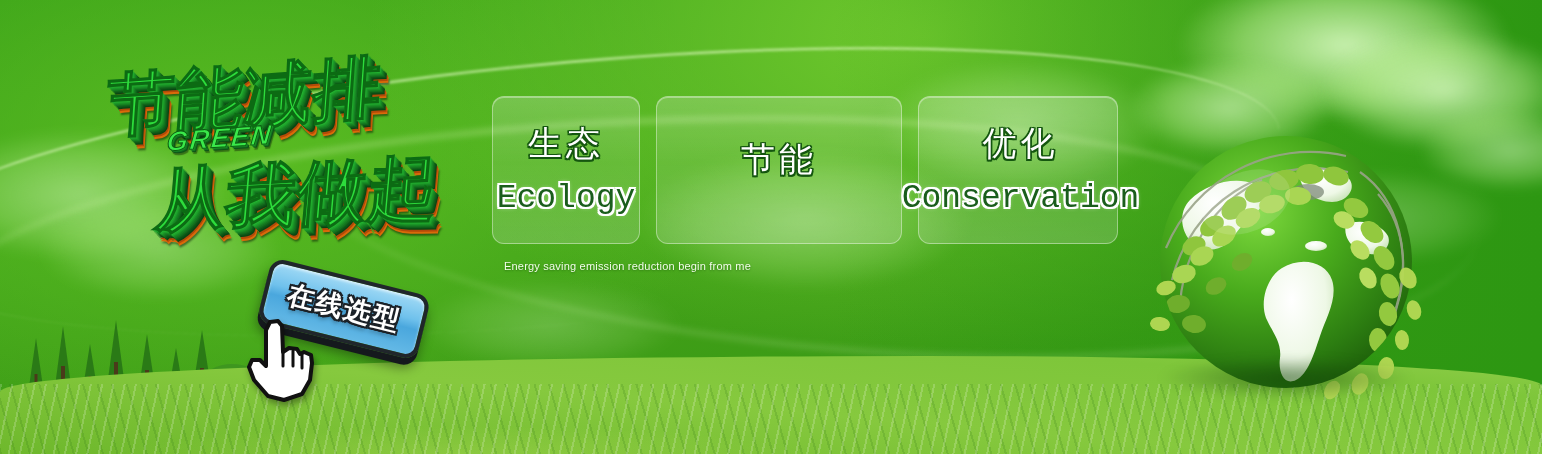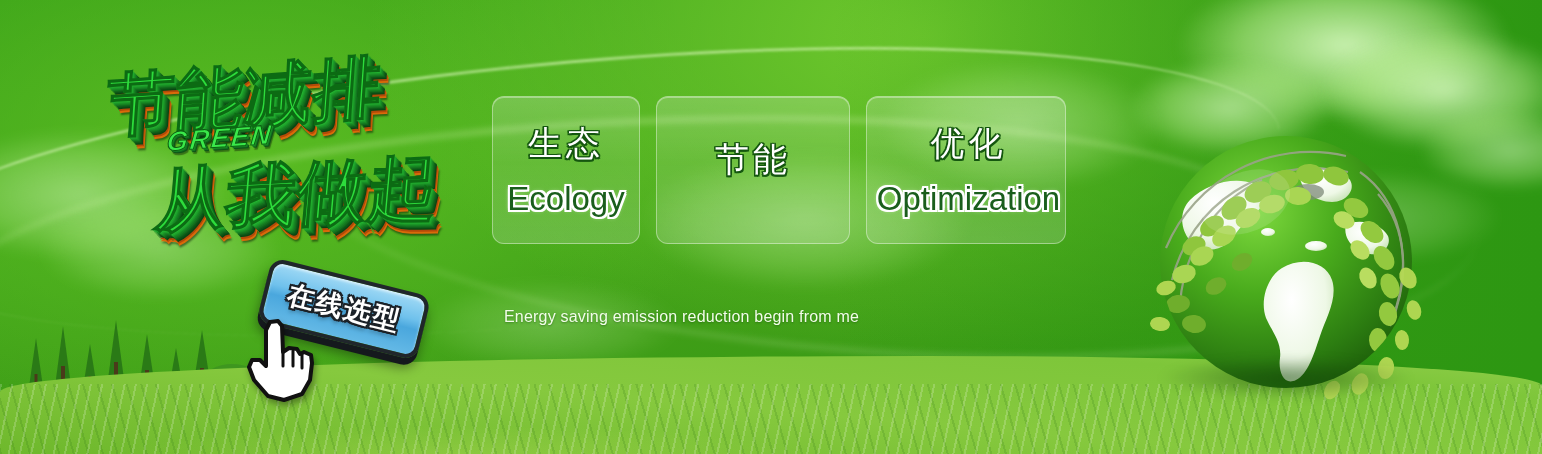--- a/index.html
+++ b/index.html
@@ -176,46 +176,46 @@
     height:148px;
     border:1px solid rgba(255,255,255,.38);
     border-radius:12px;
     background:linear-gradient(180deg,rgba(255,255,255,.20) 0%,rgba(255,255,255,.10) 45%,rgba(255,255,255,.17) 100%);
     box-shadow:inset 0 1px 0 rgba(255,255,255,.35);
     display:flex;flex-direction:column;align-items:center;justify-content:center;
     padding:0 14px;
     cursor:pointer;
   }
   .card-1{width:148px;}
-  .card-2{width:194px;}
+  .card-2{width:246px;}
   .card-3{width:200px;padding-left:19px;}
   .card-cn{
     font-size:34px;font-weight:normal;color:#ffffff;letter-spacing:4px;
     margin-bottom:22px;line-height:1;
     text-shadow:
       -1.5px -1.5px 0 #14560f,1.5px -1.5px 0 #14560f,-1.5px 1.5px 0 #14560f,1.5px 1.5px 0 #14560f,
       0 -1.5px 0 #14560f,0 1.5px 0 #14560f,-1.5px 0 0 #14560f,1.5px 0 0 #14560f;
     white-space:nowrap;
   }
   .card-en{
     font-size:33px;font-weight:normal;color:#1a5e1c;line-height:1;
     text-shadow:
       -2px -2px 0 #ffffff,2px -2px 0 #ffffff,-2px 2px 0 #ffffff,2px 2px 0 #ffffff,
       0 -2px 0 #ffffff,0 2px 0 #ffffff,-2px 0 0 #ffffff,2px 0 0 #ffffff,
       0 0 5px rgba(255,255,255,.8);
     white-space:nowrap;
+    font-family:Liberation Mono, monospace;
   }
 
   
   .tagline{
     position:absolute;left:504px;top:260px;
-    font-size:16px;color:#f2fde9;letter-spacing:.2px;
+    font-size:11px;color:#f2fde9;letter-spacing:.2px;
     text-shadow:0 1px 2px rgba(20,70,10,.45);
     white-space:nowrap;
-    margin-top:48px;
   }
 
   
   .globe-wrap{
     position:absolute;left:1150px;top:128px;width:272px;height:272px;
   }
   .globe-shadow{
     position:absolute;left:8px;top:228px;width:256px;height:44px;
     background:radial-gradient(ellipse at 50% 50%,rgba(15,60,8,.5) 0%,rgba(15,60,8,0) 70%);
     filter:blur(4px);
@@ -296,21 +296,21 @@
   <div class="cards">
     <div class="card card-1">
       <span class="card-cn">生态</span>
       <span class="card-en">Ecology</span>
     </div>
     <div class="card card-2">
       <span class="card-cn">节能</span>
     </div>
     <div class="card card-3">
       <span class="card-cn">优化</span>
-      <span class="card-en">Optimization</span>
+      <span class="card-en">Conservation</span>
     </div>
   </div>
 
   <div class="tagline">Energy saving emission reduction begin from me</div>
 
   <div class="globe-wrap">
     <div class="globe-shadow"></div>
     <svg viewBox="0 0 272 272" width="272" height="272">
       <defs>
         <radialGradient id="gsphere" cx="38%" cy="30%" r="78%">

